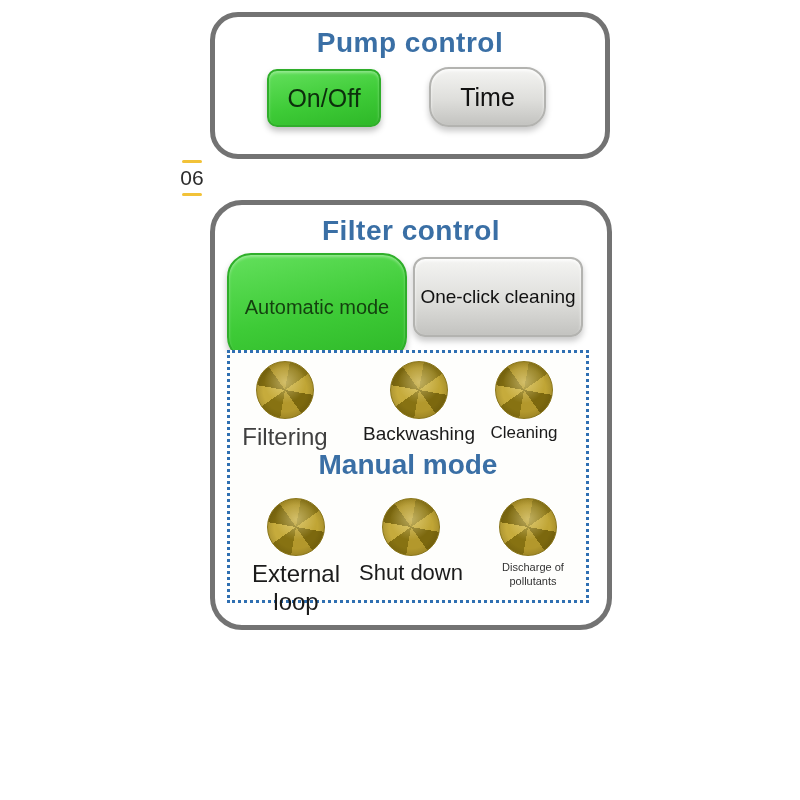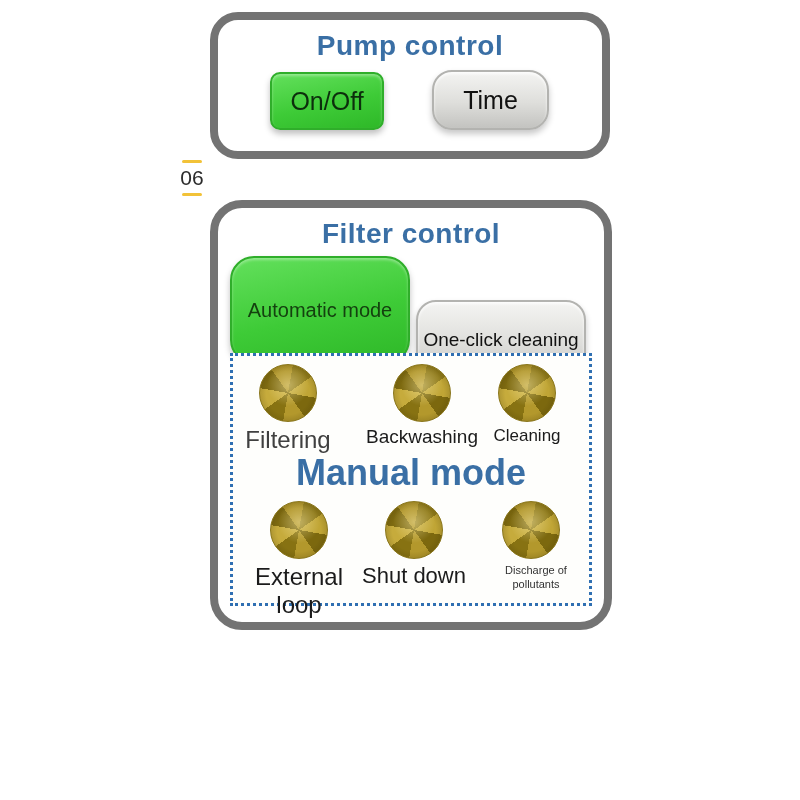--- a/index.html
+++ b/index.html
@@ -3,21 +3,21 @@
 <meta charset="utf-8">
 <style>
   html,body{margin:0;padding:0;background:#fff;}
   .stage{
     position:relative;width:800px;height:800px;background:#ffffff;overflow:hidden;
     font-family:"Liberation Sans","DejaVu Sans",sans-serif;
   }
   
   .panel{
     position:absolute;box-sizing:border-box;background:#ffffff;
-    border:8px solid #737373;border-radius:32px;z-index:2;
+    border:5px solid #737373;border-radius:32px;z-index:2;
   }
   .panel-pump{left:210px;top:12px;width:400px;height:147px;border-radius:28px;}
   .panel-filter{left:210px;top:200px;width:402px;height:430px;}
   .panel-title{
     text-align:center;margin-top:10px;font-size:28px;font-weight:600;color:#3a6fa5;
     letter-spacing:0.5px;
   }
   
   .btn{
     position:absolute;display:flex;align-items:center;justify-content:center;
@@ -32,33 +32,33 @@
     background:linear-gradient(#f4f4f2 0%,#dededb 55%,#c3c3c0 100%);
     border:2px solid #b3b3b0;border-radius:20px;
     box-shadow:0 4px 6px rgba(0,0,0,0.22), inset 0 2px 3px rgba(255,255,255,0.8);
   }
   .btn-onoff{left:52px;top:52px;width:114px;height:58px;font-size:25px;color:#0c2e0c;}
   .btn-time{left:214px;top:50px;width:117px;height:60px;font-size:25px;color:#111;}
   .btn-auto{
     left:12px;top:48px;width:180px;height:108px;font-size:20px;color:#14410f;
     border-radius:24px;
   }
-  .btn-oneclick{left:198px;top:52px;width:170px;height:80px;font-size:19px;color:#111;border-radius:20px;margin-top:40px;}
+  .btn-oneclick{left:198px;top:52px;width:170px;height:80px;font-size:19px;color:#111;border-radius:12px;}
   
   .badge06{position:absolute;left:168px;top:160px;width:48px;text-align:center;z-index:1;}
   .badge06 .dash{width:20px;height:3px;border-radius:2px;background:#f2c238;margin:0 auto;}
   .badge06 .num{font-size:21px;color:#2b2b2b;margin:3px 0;}
   
   .dashed-box{
     position:absolute;left:12px;top:145px;width:362px;height:253px;box-sizing:border-box;
     border:3px dotted #2f6fb2;background:#fefefc;
   }
   .manual-title{
     position:absolute;left:0;top:96px;width:100%;text-align:center;
-    font-size:36px;font-weight:600;color:#3a6fa5;
+    font-size:28px;font-weight:600;color:#3a6fa5;
   }
   .valve-cell{position:absolute;text-align:center;}
   .r1c1{left:0px;top:8px;width:110px;}
   .r1c2{left:128px;top:8px;width:122px;}
   .r1c3{left:243px;top:8px;width:102px;}
   .r2c1{left:0px;top:145px;width:132px;}
   .r2c2{left:116px;top:145px;width:130px;}
   .r2c3{left:250px;top:145px;width:96px;}
   .valve{
     width:58px;height:58px;border-radius:50%;margin:0 auto;cursor:pointer;

